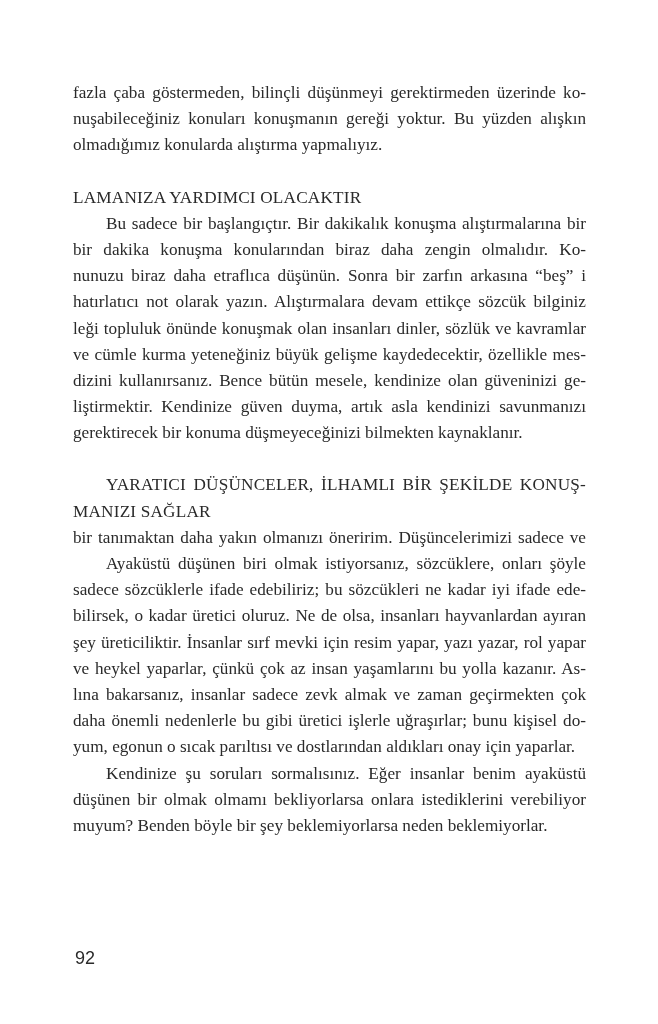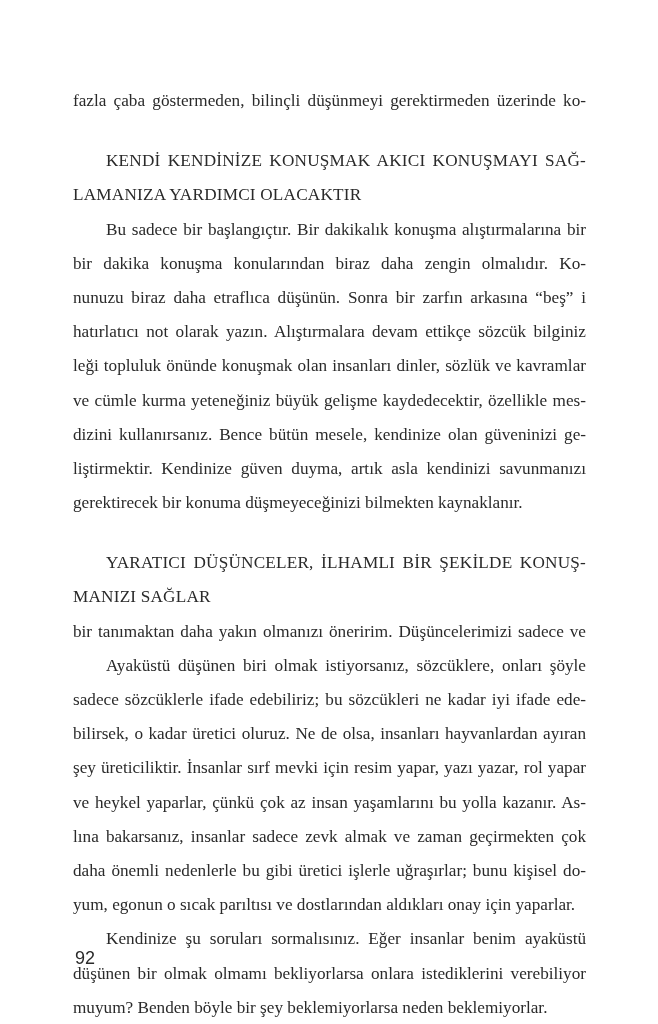--- a/index.html
+++ b/index.html
@@ -13,21 +13,20 @@
     color: #2a2a2a;
     font-size: 17.2px;
     line-height: 26.2px;
   }
   .line {
     display: block;
     white-space: nowrap;
     text-align: justify;
     text-align-last: justify;
     height: 26.2px;
-    margin-top: 8px;
   }
   .line.last { text-align-last: left; }
   .line.indent { padding-left: 33px; }
   .gap { height: 26px; }
   .heading .line { letter-spacing: 0.2px; }
   .page-number {
     position: absolute;
     left: 75px;
     top: 948px;
     font-family: Liberation Sans, sans-serif;
@@ -35,26 +34,27 @@
     color: #2a2a2a;
   }
 </style>
 </head>
 <body>
 
 <div class="page">
 
   <div class="paragraph">
     <span class="line">fazla çaba göstermeden, bilinçli düşünmeyi gerektirmeden üzerinde ko-</span>
+    <span class="line">nuşabileceğiniz konuları konuşmanın gereği yoktur. Bu yüzden alışkın</span>
+    <span class="line last">olmadığımız konularda alıştırma yapmalıyız.</span>
   </div>
 
   <div class="gap"></div>
 
   <div class="heading">
-    <span class="line indent">KENDİ KENDİNİZE KONUŞMAK AKICI KONUŞMAYI SAĞ-</span>
     <span class="line last">LAMANIZA YARDIMCI OLACAKTIR</span>
   </div>
 
   <div class="paragraph">
     <span class="line indent">Bu sadece bir başlangıçtır. Bir dakikalık konuşma alıştırmalarına bir</span>
     <span class="line">bir dakika konuşma konularından biraz daha zengin olmalıdır. Ko-</span>
     <span class="line">nunuzu biraz daha etraflıca düşünün. Sonra bir zarfın arkasına “beş” i</span>
     <span class="line">hatırlatıcı not olarak yazın. Alıştırmalara devam ettikçe sözcük bilginiz</span>
     <span class="line">leği topluluk önünde konuşmak olan insanları dinler, sözlük ve kavramlar</span>
     <span class="line">ve cümle kurma yeteneğiniz büyük gelişme kaydedecektir, özellikle mes-</span>

